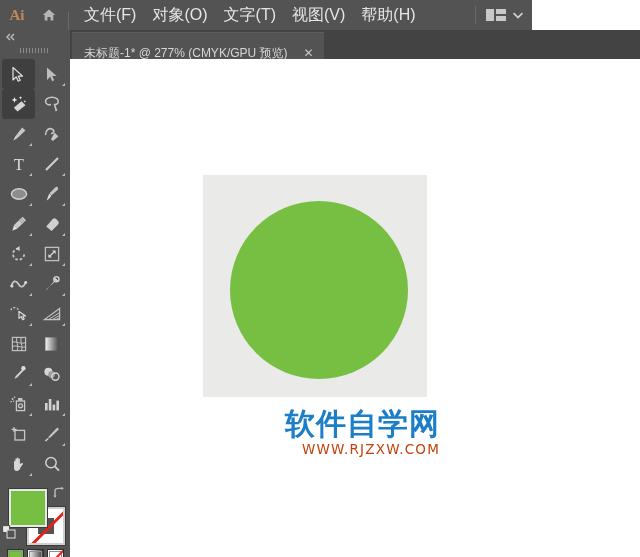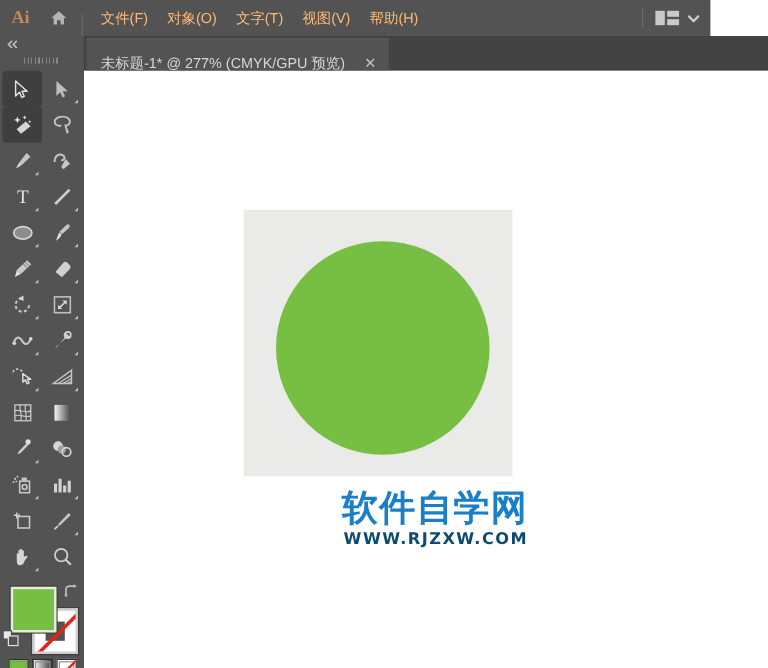--- a/index.html
+++ b/index.html
@@ -18,21 +18,21 @@
     position: relative;
     width: 640px;
     height: 557px;
     background: #ffffff;
   }
 
   
   .menubar {
     position: absolute;
     left: 0; top: 0;
-    width: 592px; height: 30px;
+    width: 532px; height: 30px;
     background: #535353;
     display: flex;
     align-items: flex-end;
     box-sizing: border-box;
   }
   .ai-logo {
     width: 34px;
     text-align: center;
     font-size: 15px;
     font-weight: bold;
@@ -50,22 +50,22 @@
     width: 1px; height: 18px;
     background: #6a6a6a;
     margin: 0 7px 0 4px;
   }
   .menu-items {
     display: flex;
     align-items: center;
     height: 30px;
   }
   .menu-item {
-    font-size: 12px;
-    color: #fdba74;
+    font-size: 16px;
+    color: #e5e5e5;
     padding: 0 8px;
     line-height: 30px;
     height: 30px;
     white-space: nowrap;
     cursor: default;
   }
   .ws-right {
     position: absolute;
     right: 6px; top: 0;
     height: 30px;
@@ -276,22 +276,22 @@
   .wm-cn {
     font-size: 30px;
     font-weight: bold;
     color: #1a7ec8;
     letter-spacing: 1px;
     line-height: 1.05;
     font-family: "DejaVu Sans", sans-serif;
   }
   .wm-url {
     font-size: 13.5px;
-    font-weight: bold;
-    color: #0c4a6e;
+    font-weight: normal;
+    color: #c2410c;
     letter-spacing: 1.2px;
     margin-top: 1px;
     font-family: "DejaVu Sans", sans-serif;
   }
 </style>
 </head>
 <body>
 
 <div id="app">
 

